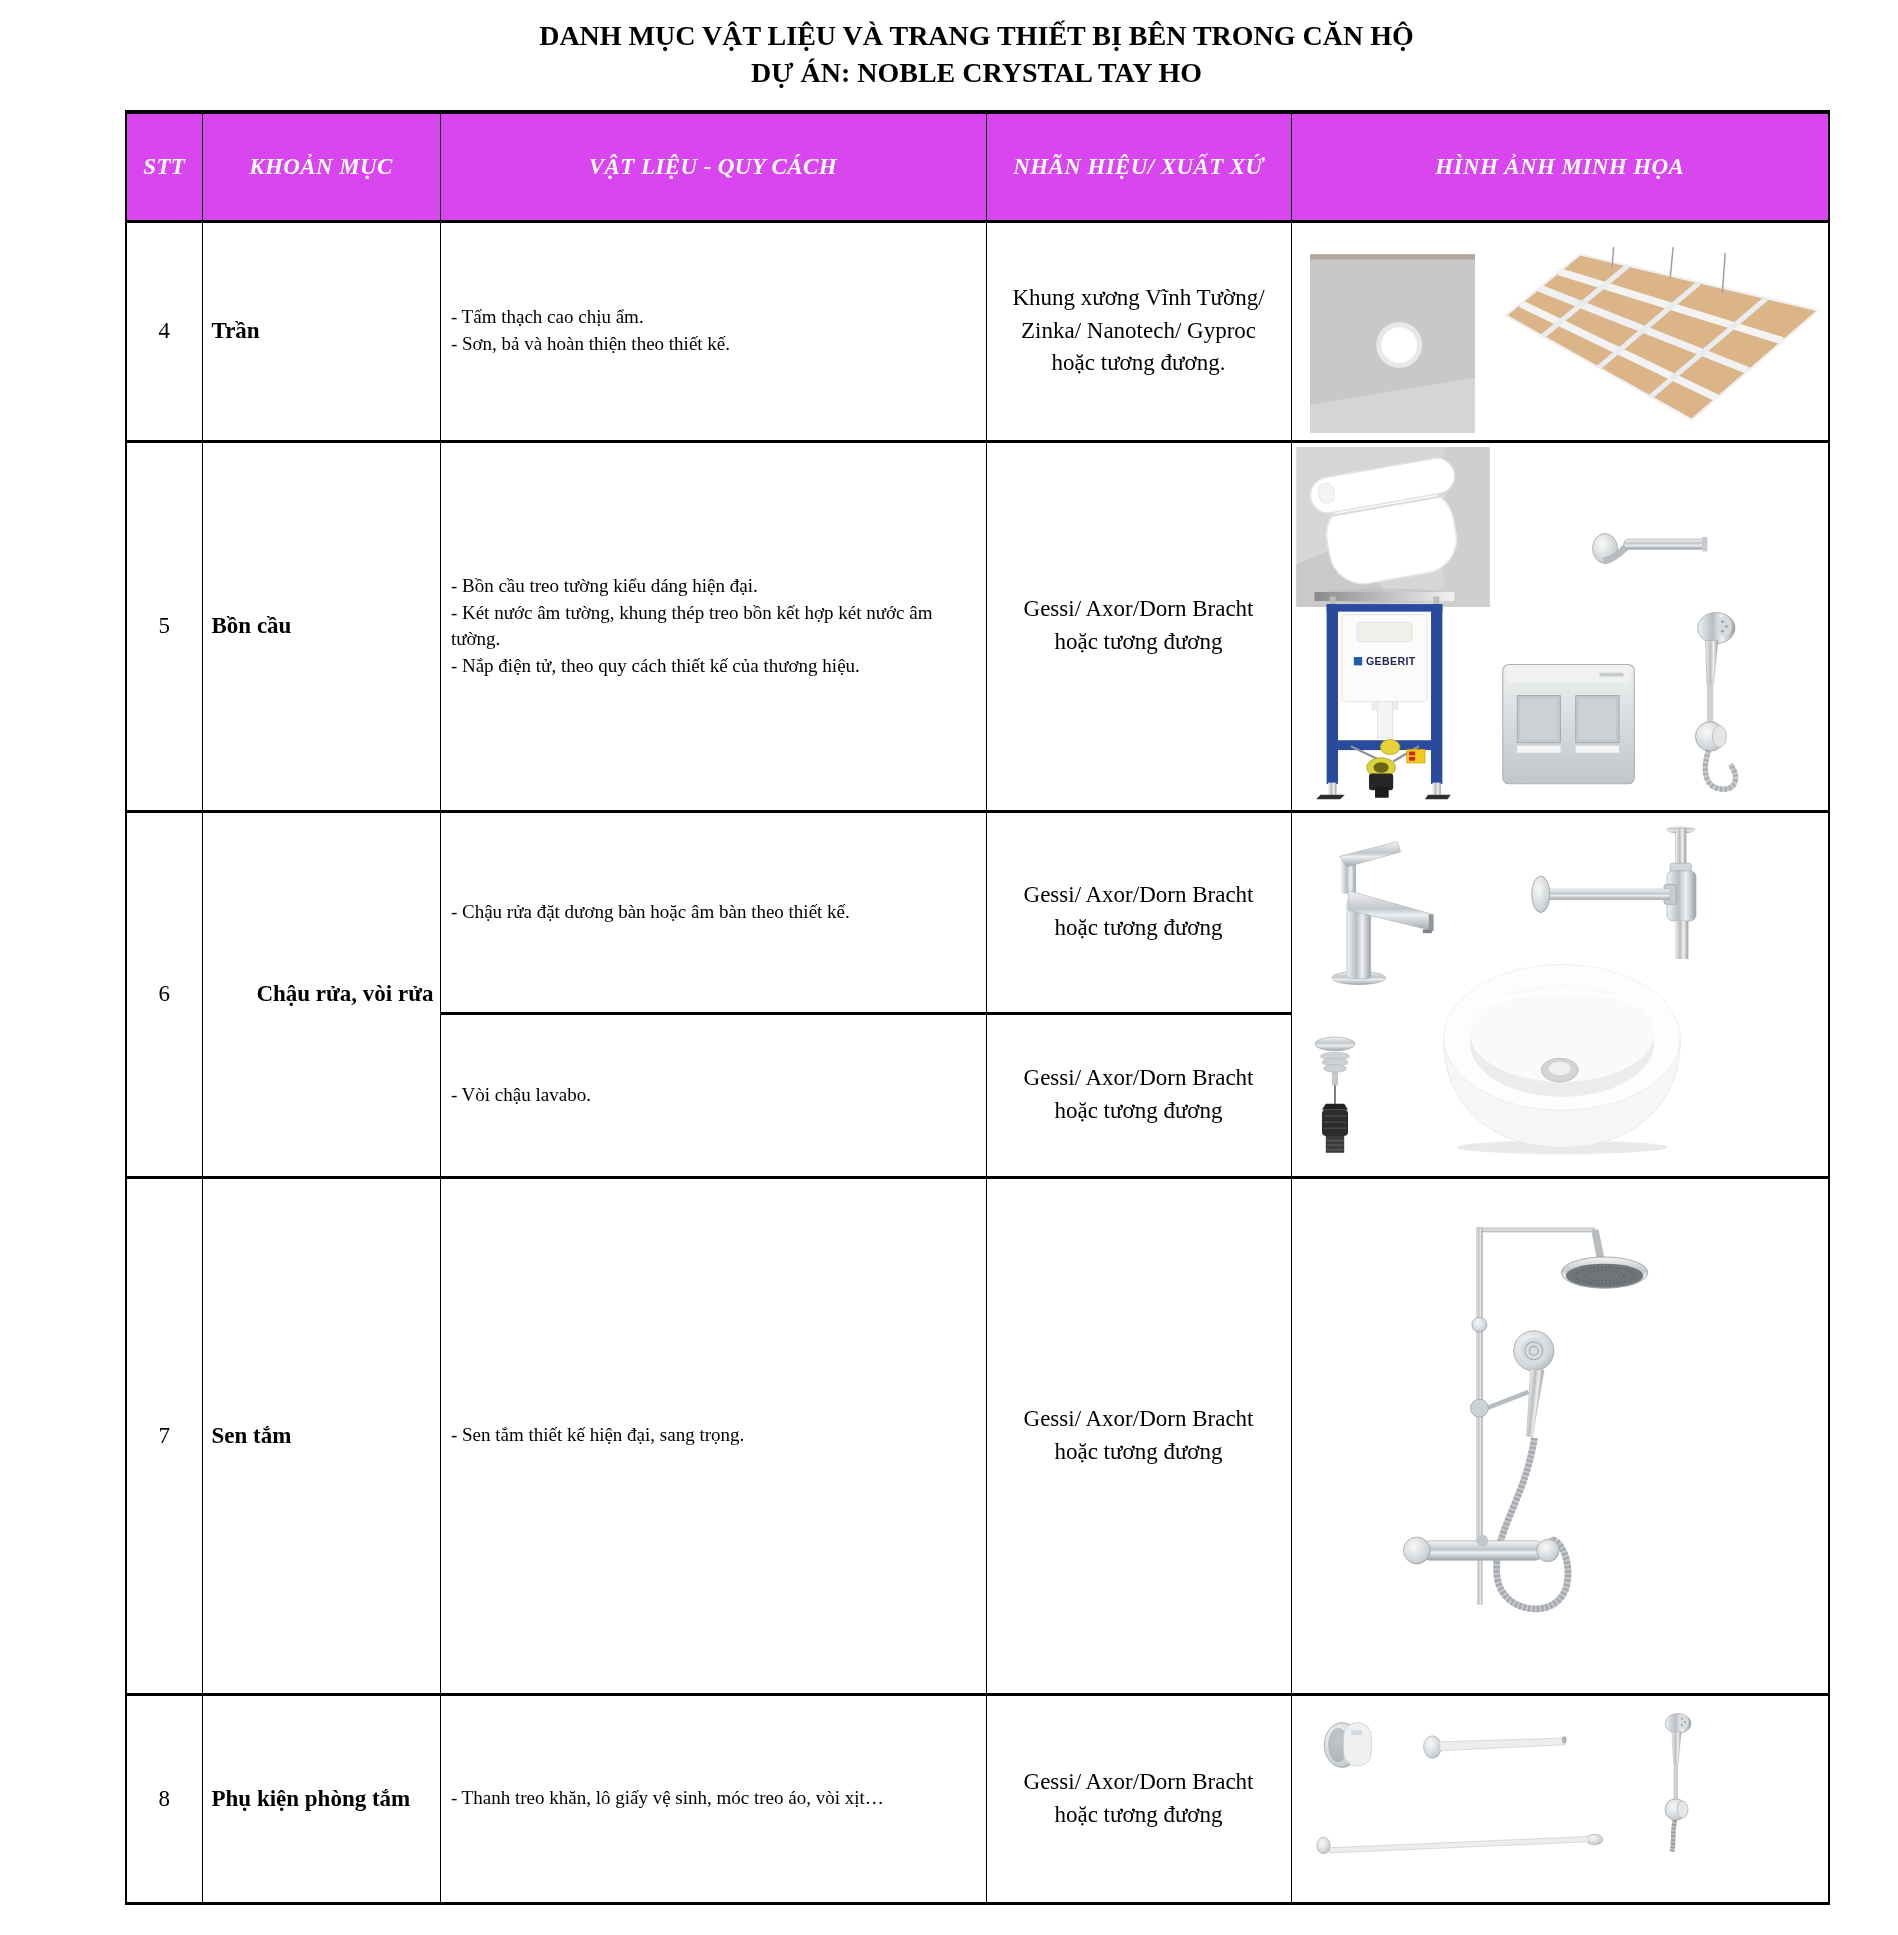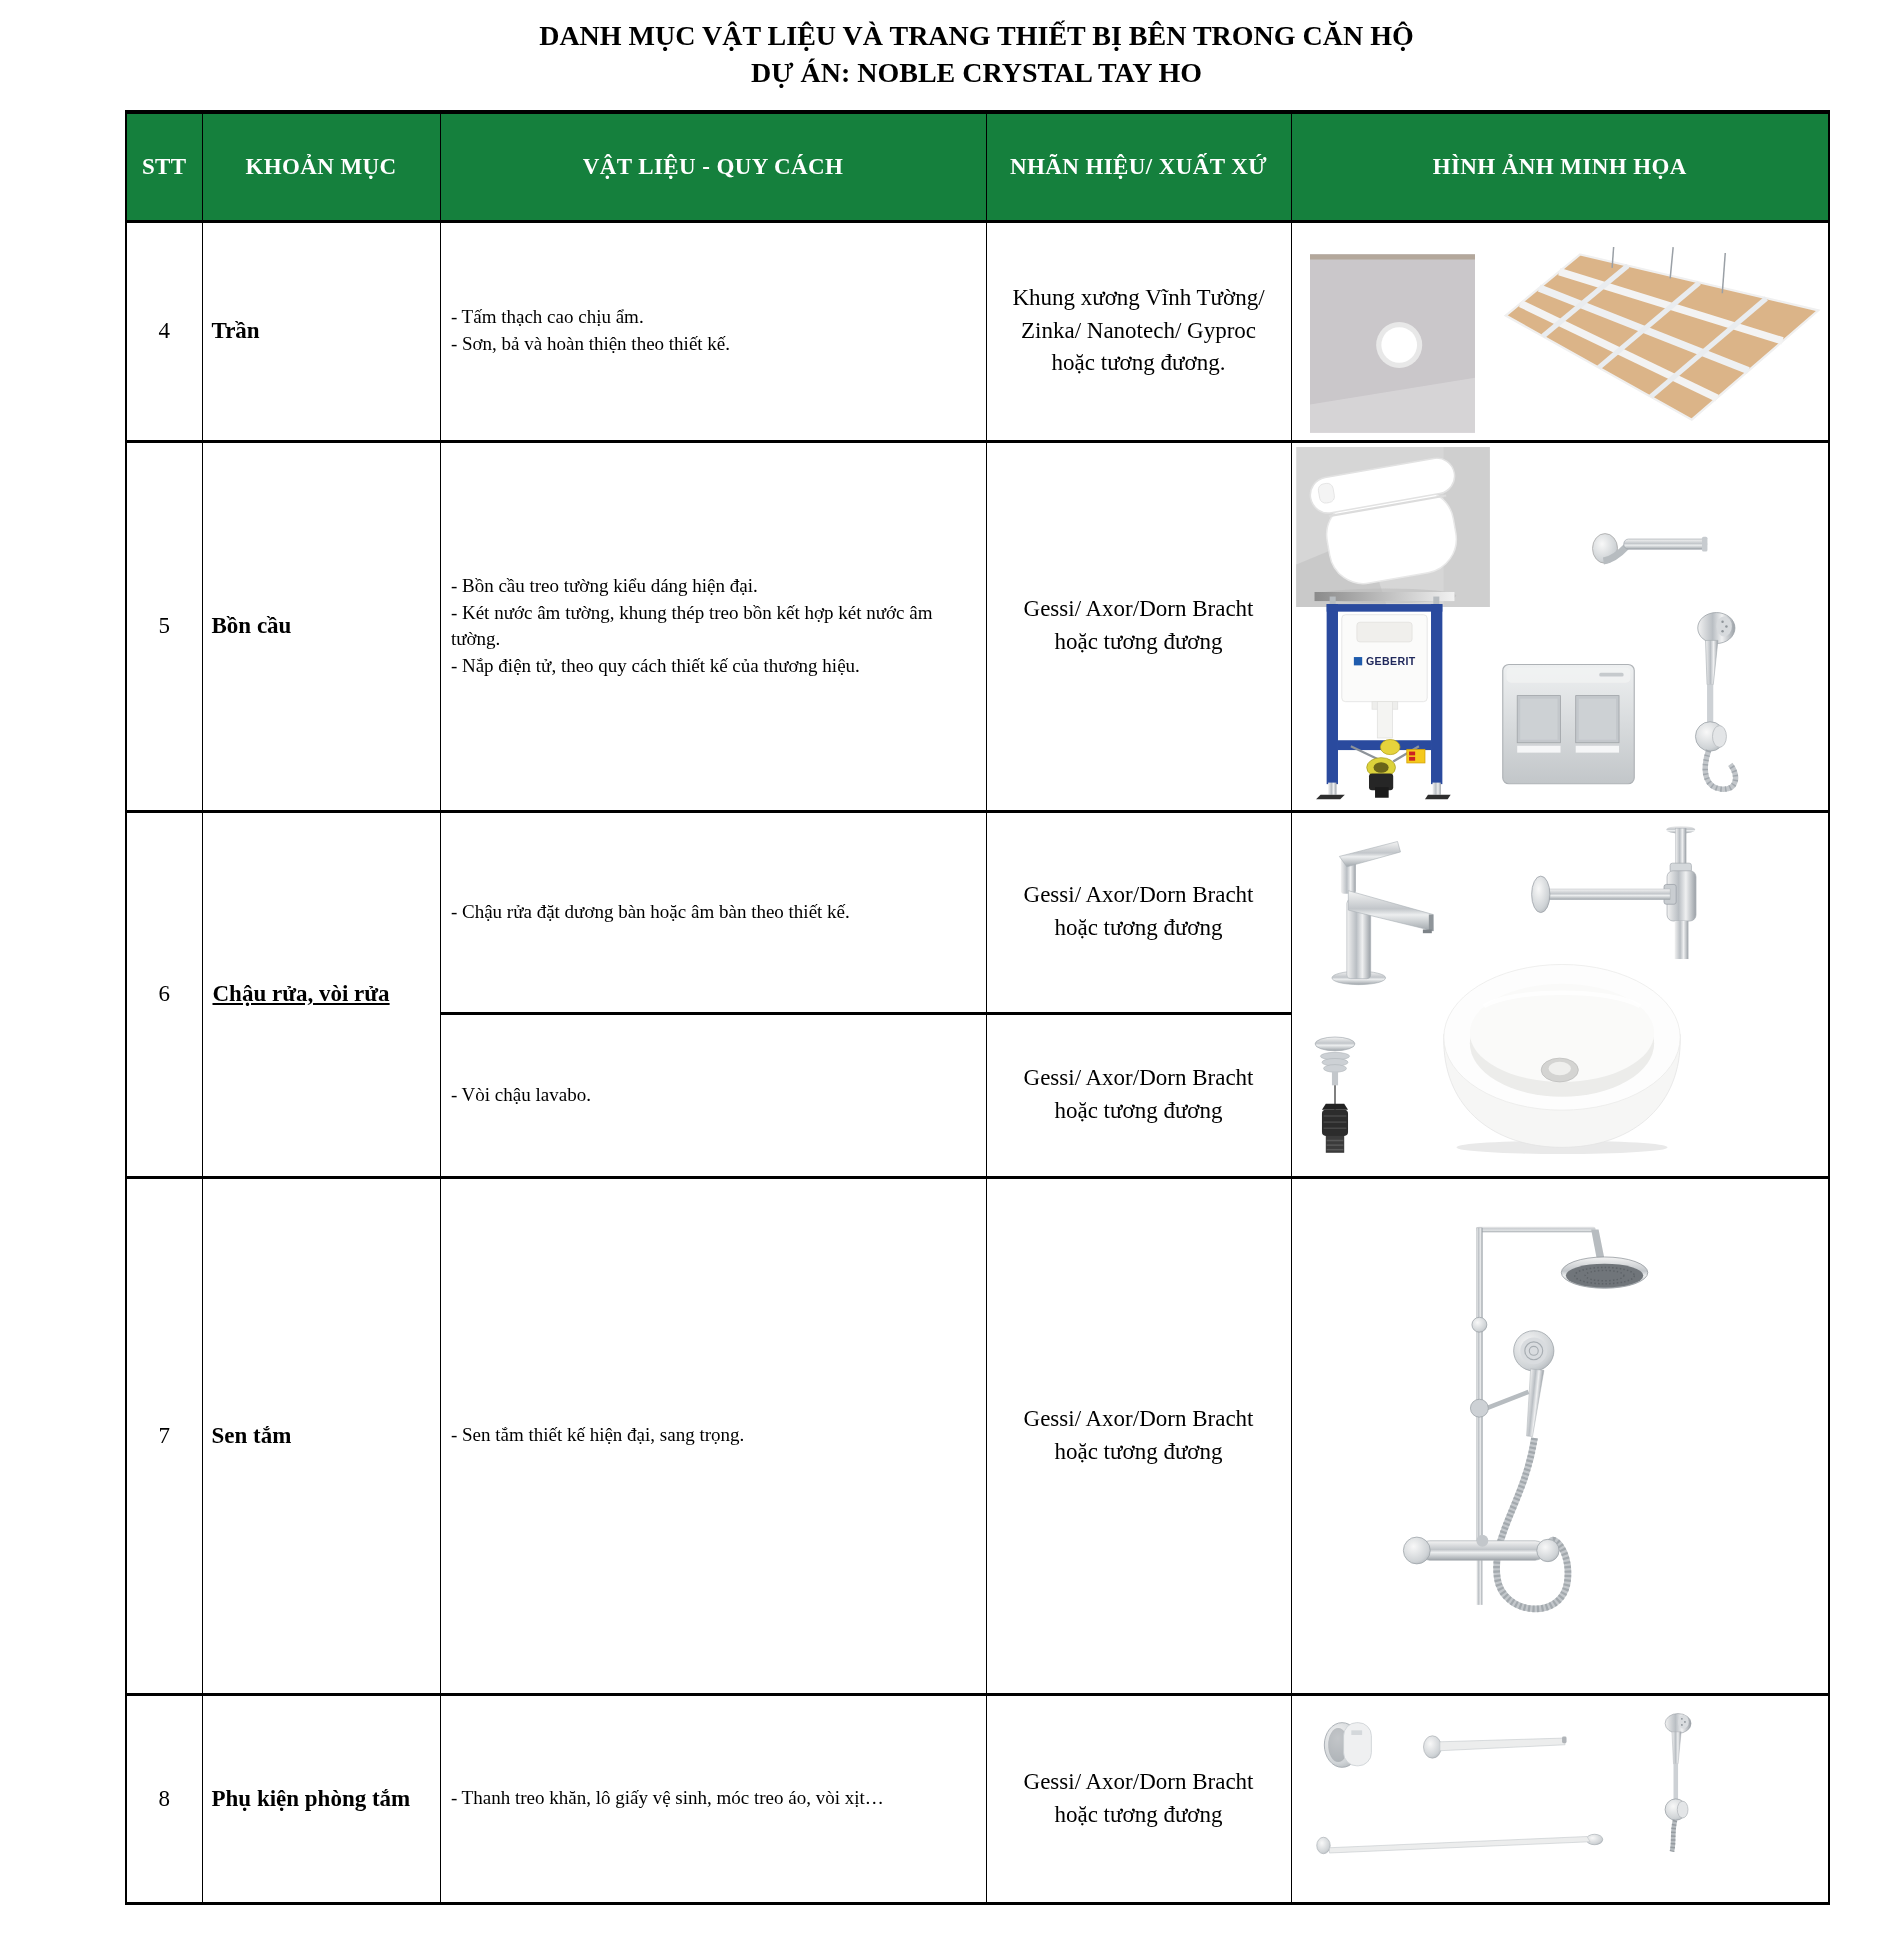--- a/index.html
+++ b/index.html
@@ -1,25 +1,25 @@
 <!DOCTYPE html>
 <html style="font-size:12px"><head>
 <meta charset="utf-8">
 <style>
   html,body{margin:0;padding:0;background:#ffffff;}
   body{width:1899px;height:1936px;position:relative;font-family:"Liberation Serif",serif;color:#000;overflow:hidden;}
   .doc-title{position:absolute;left:125px;top:18px;width:1703px;text-align:center;font-weight:bold;font-size:28px;line-height:1.32;}
   .spec-table{position:absolute;left:125px;top:110px;width:1703px;border-collapse:collapse;table-layout:fixed;border:2.2px solid #000;border-top-width:4.5px;}
   .spec-table th,.spec-table td{border:1.5px solid #000;border-top-width:3px;border-bottom-width:3px;vertical-align:middle;overflow:hidden;}
-  .spec-table thead th{background:#15803d;color:#fff;font-weight:bold;font-size:23px;letter-spacing:0.4px;text-align:center;}
+  .spec-table thead th{background:#d946ef;color:#fff;font-weight:bold;font-size:23px;letter-spacing:0.4px;text-align:center;font-style:italic;}
   tr.hdr{height:109px;}
   tr.r4{height:220px;} tr.r5{height:370px;} tr.r6a{height:202px;} tr.r6b{height:164px;margin-left:24px;} tr.r7{height:517px;} tr.r8{height:209px;}
   td.stt{text-align:center;font-size:23px;}
   td.item{font-weight:bold;font-size:23px;padding:4.5px 6px 4.5px 9px;}
-  td.item--center{text-align:left;padding-left:10px;text-decoration:underline;}
+  td.item--center{text-align:right;padding-left:10px;}
   td.specs{font-size:19px;padding:6px 7.4px 6px 10.4px;line-height:1.38;}
   .spec-line{margin:0.7px 0;}
   td.brand{font-size:23px;text-align:center;padding:6px 13.4px;line-height:1.42;}
   td.imgcell{position:relative;padding:15px;}
   .imgwrap{position:absolute;left:0;top:0;right:0;bottom:0;}
   .ill{position:absolute;}
   .defs{position:absolute;width:0;height:0;overflow:hidden;}
 </style>
 </head>
 <body>

